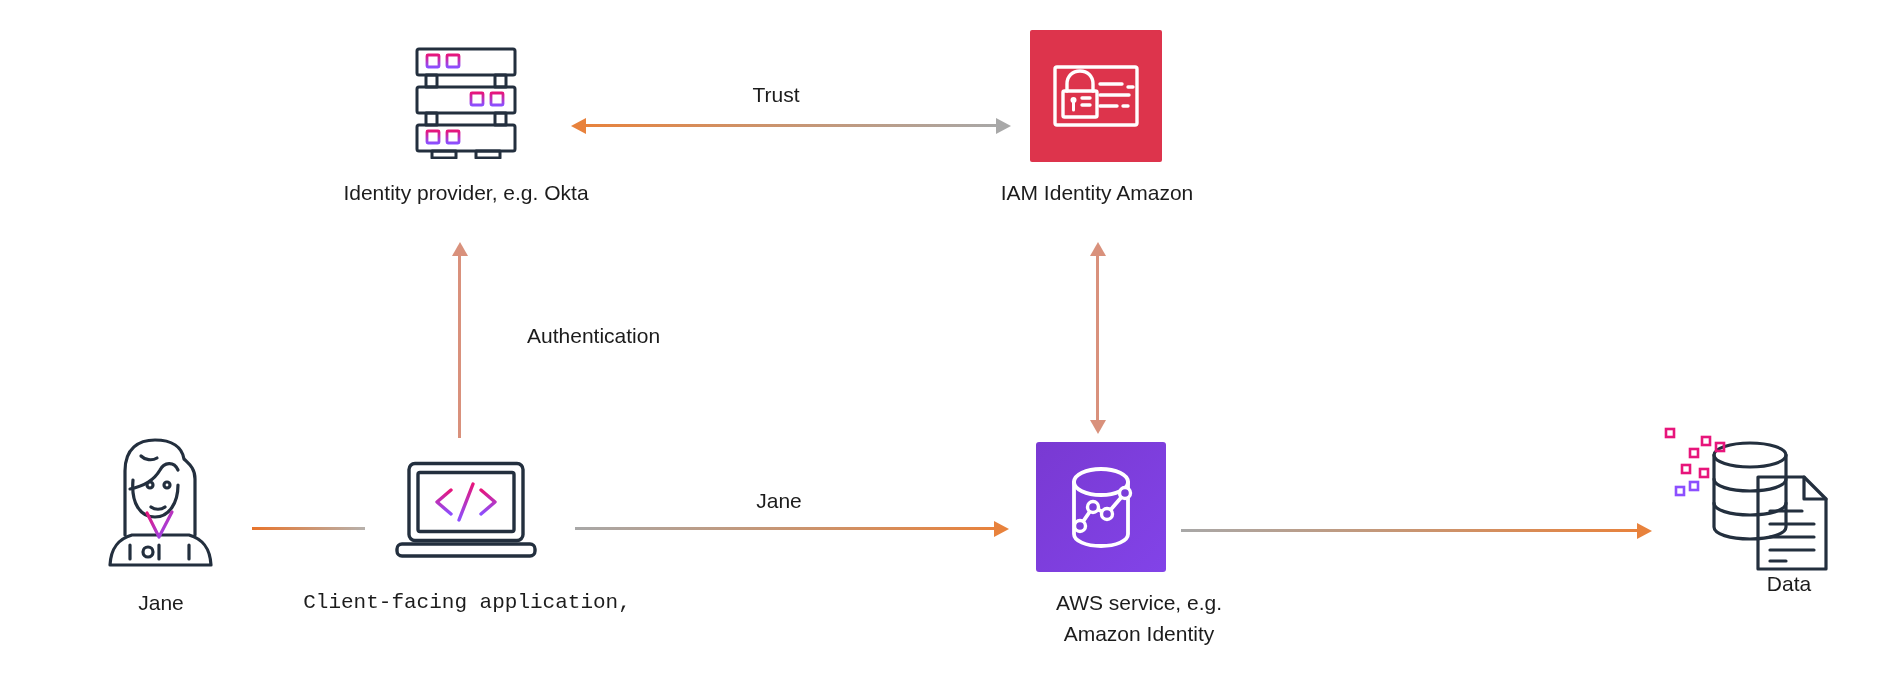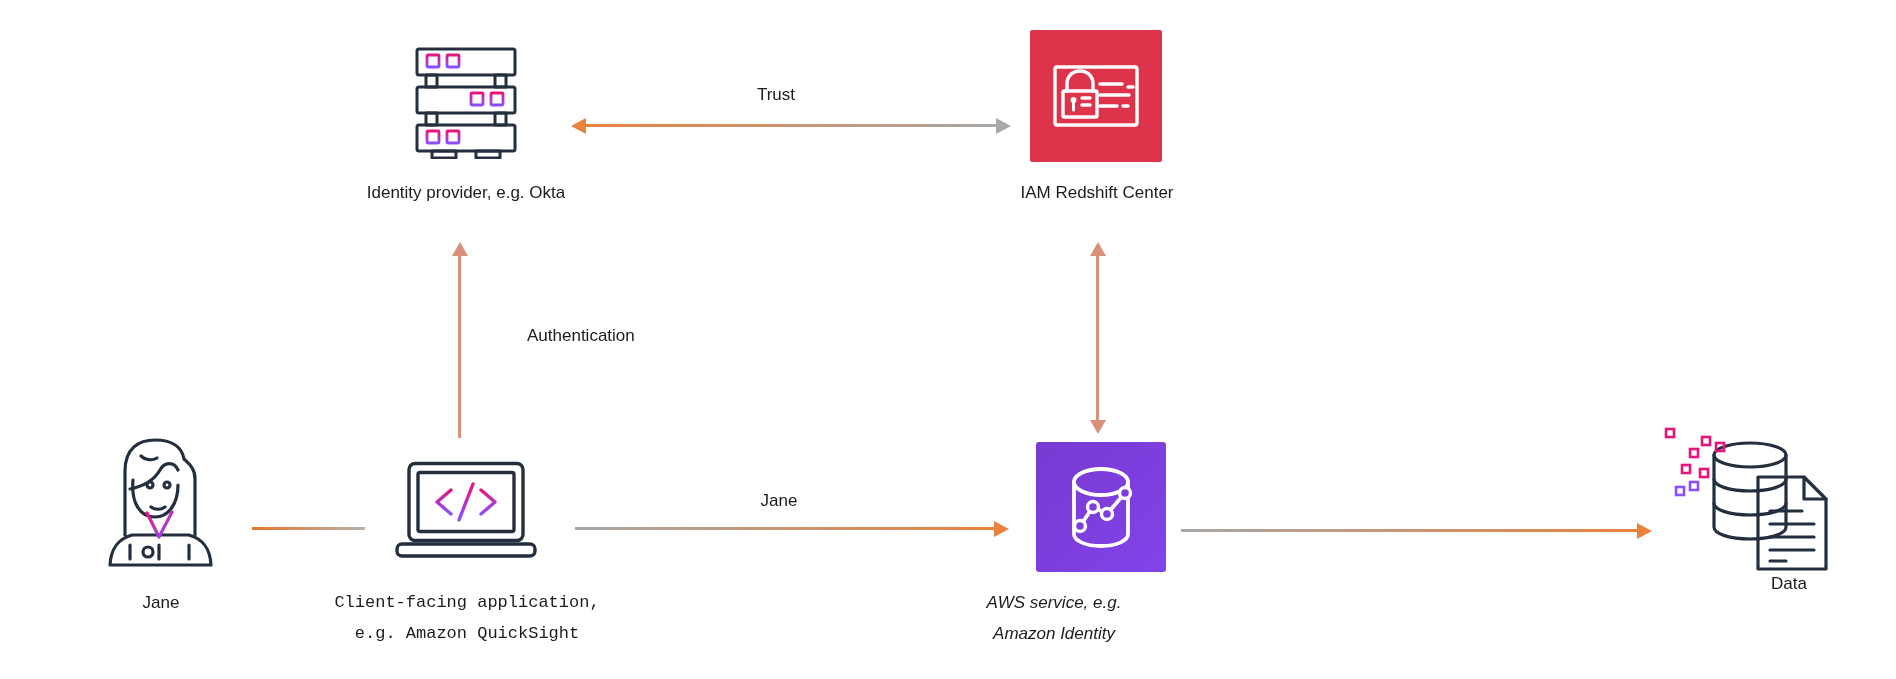--- a/index.html
+++ b/index.html
@@ -1,21 +1,21 @@
 <!DOCTYPE html>
 <html style="--outline: #232F3E; --arrow-orange: #E8823C; --arrow-gray: #A8A8A8; --arrow-salmon: #D9917C; --identity-center-red: #DD344C; --service-purple: #7B3EDA; --accent-pink: #E7157B; --accent-purple: #8C4FFF;"><head>
 <meta charset="utf-8">
 <style>
   html,body{margin:0;padding:0;background:#fff;}
   .canvas{
     position:relative;width:1896px;height:679px;background:#ffffff;overflow:hidden;
     font-family:"Liberation Sans",sans-serif;color:#1c1c1c;
   }
   .node-icon{position:absolute;}
-  .lbl{position:absolute;font-size:17px;line-height:31px;white-space:pre;color:#1c1c1c;}
+  .lbl{position:absolute;font-size:21px;line-height:31px;white-space:pre;color:#1c1c1c;}
   .lbl.center{transform:translateX(-50%);text-align:center;}
   .edge-line{position:absolute;}
   .hline{height:3px;}
   .vline{width:3px;}
   .grad-o-g{background:linear-gradient(90deg,var(--arrow-orange),var(--arrow-gray));}
   .grad-g-o{background:linear-gradient(90deg,var(--arrow-gray),var(--arrow-orange));}
   .grad-person{background:linear-gradient(90deg,#E8742B,#B7B1AC);}
   .salmon{background:var(--arrow-salmon);}
   .head{position:absolute;width:0;height:0;}
   .h-left{border-top:8px solid transparent;border-bottom:8px solid transparent;border-right:15px solid var(--arrow-orange);}
@@ -66,21 +66,21 @@
       <rect x="14" y="2.5" width="114" height="77" rx="6"></rect>
       <rect x="23" y="11.5" width="96" height="59" rx="2"></rect>
       <rect x="2" y="83" width="138" height="12" rx="5"></rect>
     </g>
     <g stroke="url(#lap-g)" stroke-width="3.4" fill="none" stroke-linecap="round" stroke-linejoin="round">
       <path d="M56 29 L42 41 L56 53"></path>
       <path d="M78 23 L64 59"></path>
       <path d="M86 29 L100 41 L86 53"></path>
     </g>
   </svg>
-  <div class="lbl center" style="left:467px;top:587px;font-family:Liberation Mono, monospace;"><span>Client-facing application,</span><br><span>e.g. Amazon QuickSight</span></div>
+  <div class="lbl center" style="left:467px;top:587px;font-family:Liberation Mono, monospace;"><span>Client-facing application,</span><br></div>
 
   <svg class="node-icon" style="left:415px;top:47px;" width="102" height="112" viewBox="0 0 102 112">
     <defs>
       <linearGradient id="srv-g" x1="0" y1="0" x2="0" y2="1">
         <stop offset="0" stop-color="#E7157B"></stop>
           <stop offset="1" stop-color="#8C4FFF"></stop>
       </linearGradient>
     </defs>
     <g class="ink" stroke-width="3">
       <rect x="2" y="2" width="98" height="26" rx="2"></rect>
@@ -114,21 +114,21 @@
       <path d="M52 75 L60 75"></path>
       <path d="M70 54 L92 54"></path>
       <path d="M98 57 L103 57"></path>
       <path d="M70 65 L99 65"></path>
       <path d="M70 76 L87 76"></path>
       <path d="M93 76 L98 76"></path>
     </g>
     <circle cx="43.5" cy="70" r="3" fill="#FFFFFF"></circle>
     <path d="M43.5 72 L43.5 80" stroke="#FFFFFF" stroke-width="3" stroke-linecap="round"></path>
   </svg>
-  <div class="lbl center" style="left:1097px;top:177px;">IAM Redshift Center</div>
+  <div class="lbl center" style="left:1097px;top:177px;">IAM Identity Amazon</div>
 
   <svg class="node-icon" style="left:1036px;top:442px;" width="130" height="130" viewBox="0 0 130 130">
     <defs>
       <linearGradient id="rs-g" x1="0" y1="0" x2="1" y2="1">
         <stop offset="0" stop-color="#7939D2"></stop>
           <stop offset="1" stop-color="#8243E8"></stop>
       </linearGradient>
     </defs>
     <rect width="130" height="130" rx="3" fill="url(#rs-g)"></rect>
     <g stroke="#FFFFFF" stroke-width="3.8" fill="none" stroke-linecap="round" stroke-linejoin="round">
@@ -136,21 +136,21 @@
       <path d="M38 40 L38 92 C38 99 50 104 65 104 C80 104 92 99 92 92 L92 40"></path>
       <path d="M44 84 L57 65 L71 72 L89 51"></path>
     </g>
     <g stroke="#FFFFFF" stroke-width="3.4" fill="#7B3EDA">
       <circle cx="44" cy="84" r="5.5"></circle>
       <circle cx="57" cy="65" r="5.5"></circle>
       <circle cx="71" cy="72" r="5.5"></circle>
       <circle cx="89" cy="51" r="5.5"></circle>
     </g>
   </svg>
-  <div class="lbl center" style="left:1054px;top:587px;font-style:italic;"><span>AWS service, e.g.</span><br><span>Amazon Identity</span></div>
+  <div class="lbl center" style="left:1139px;top:587px;"><span>AWS service, e.g.</span><br><span>Amazon Identity</span></div>
 
   <svg class="node-icon" style="left:1658px;top:427px;" width="176" height="152" viewBox="0 0 176 152">
     <g class="ink" stroke-width="3.2">
       <ellipse cx="92" cy="28" rx="36" ry="12"></ellipse>
       <path d="M56 28 L56 100 C56 107 72 112 92 112 C112 112 128 107 128 100 L128 28"></path>
       <path d="M56 52 C56 59 72 64 92 64 C112 64 128 59 128 52"></path>
       <path d="M56 76 C56 83 72 88 92 88 C112 88 128 83 128 76"></path>
     </g>
     <g fill="none" stroke-width="2.6">
       <rect x="8" y="2" width="8" height="8" stroke="#E7157B"></rect>

